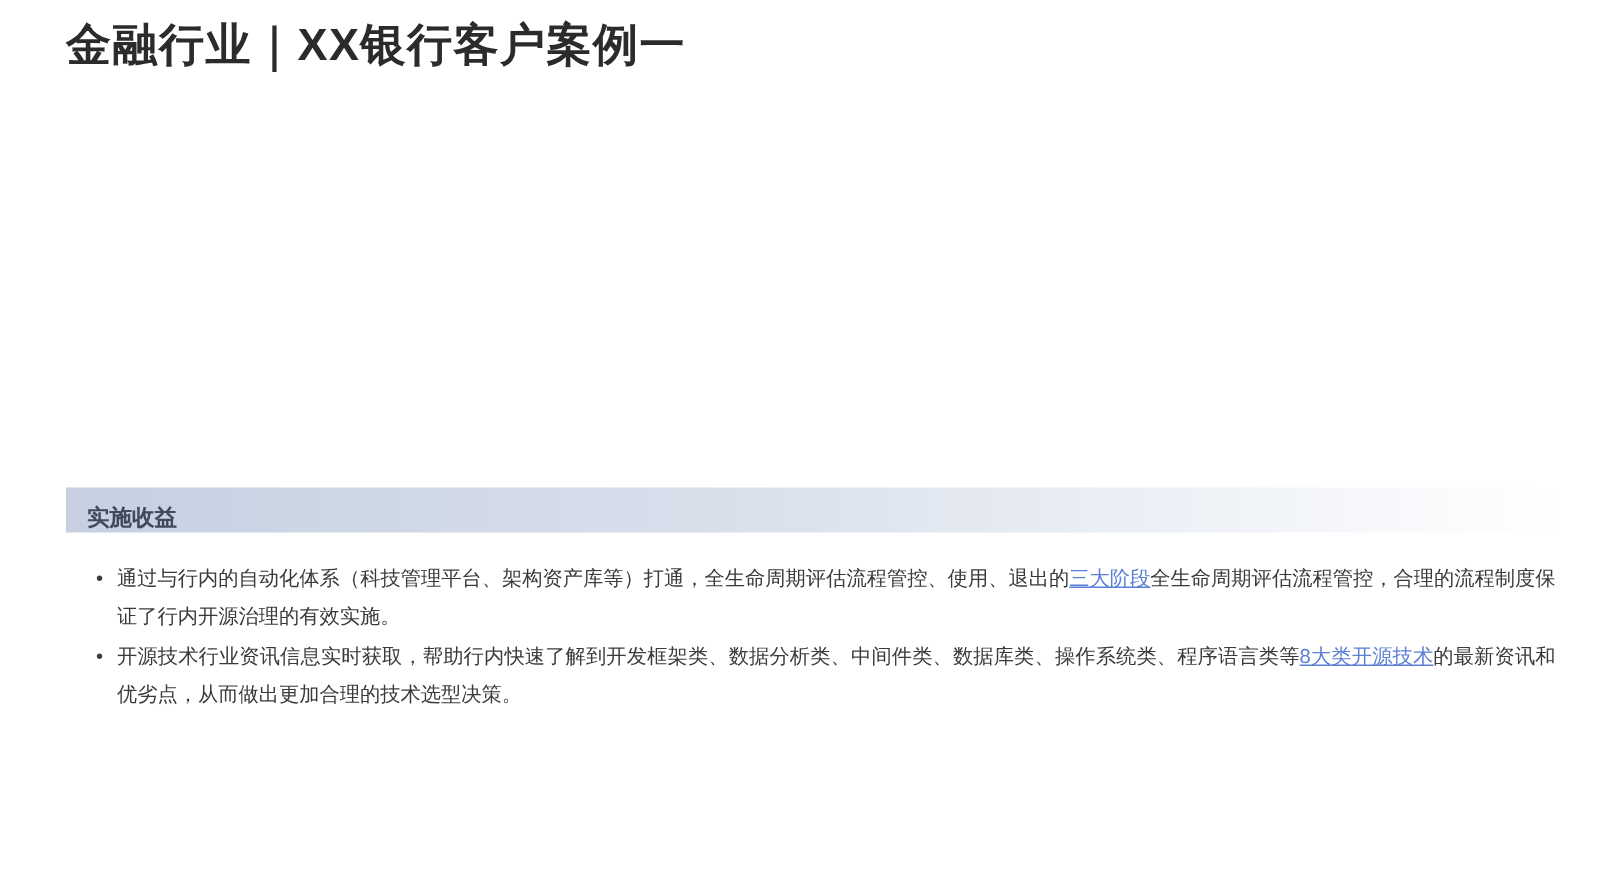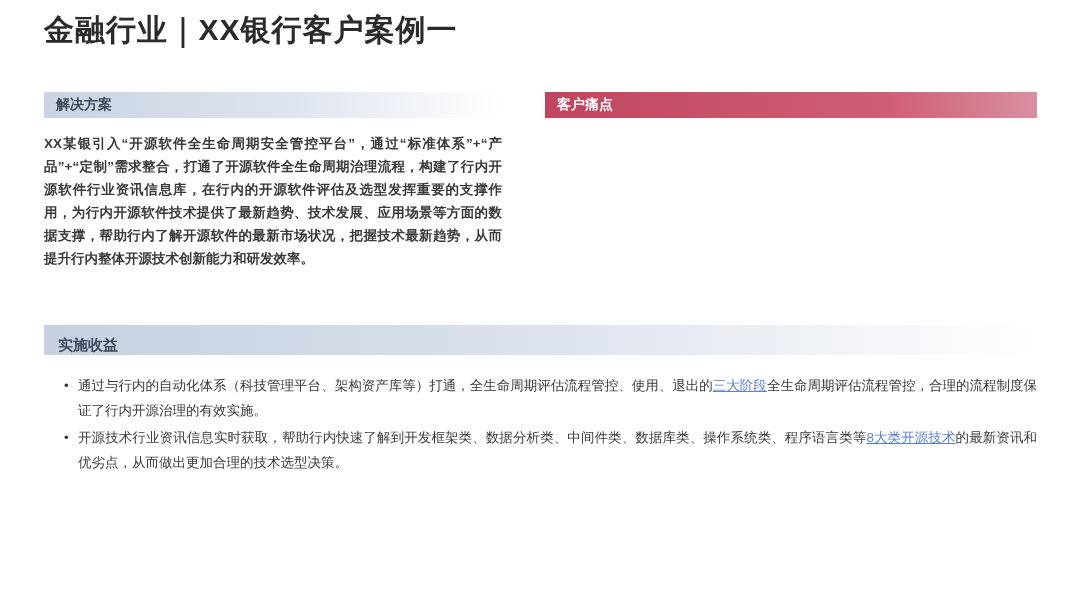--- a/index.html
+++ b/index.html
@@ -132,31 +132,22 @@
     text-decoration: underline;
   }
 </style>
 </head>
 <body>
 
 <div class="slide">
 
   <div class="page-title">金融行业｜XX银行客户案例一</div>
 
-  <div class="col-left">
-    <div class="bar bar-blue">
-      <span class="bar-text">解决方案</span>
-    </div>
-    <div class="body-text">XX某银引入“开源软件全生命周期安全管控平台”，通过“标准体系”+“产品”+“定制”需求整合，打通了开源软件全生命周期治理流程，构建了行内开源软件行业资讯信息库，在行内的开源软件评估及选型发挥重要的支撑作用，为行内开源软件技术提供了最新趋势、技术发展、应用场景等方面的数据支撑，帮助行内了解开源软件的最新市场状况，把握技术最新趋势，从而提升行内整体开源技术创新能力和研发效率。</div>
-  </div>
 
   <div class="col-right">
-    <div class="bar bar-red">
-      <span class="bar-text">客户痛点</span>
-    </div>
   </div>
 
   <div class="benefit-section">
     <div class="bar-wide">
       <span class="bar-text">实施收益</span>
     </div>
     <ul class="benefit-list">
       <li>
         <span>通过与行内的自动化体系（科技管理平台、架构资产库等）打通，全生命周期评估流程管控、使用、退出的</span><span class="hl">三大阶段</span><span>全生命周期评估流程管控，合理的流程制度保证了行内开源治理的有效实施。</span>
       </li>

